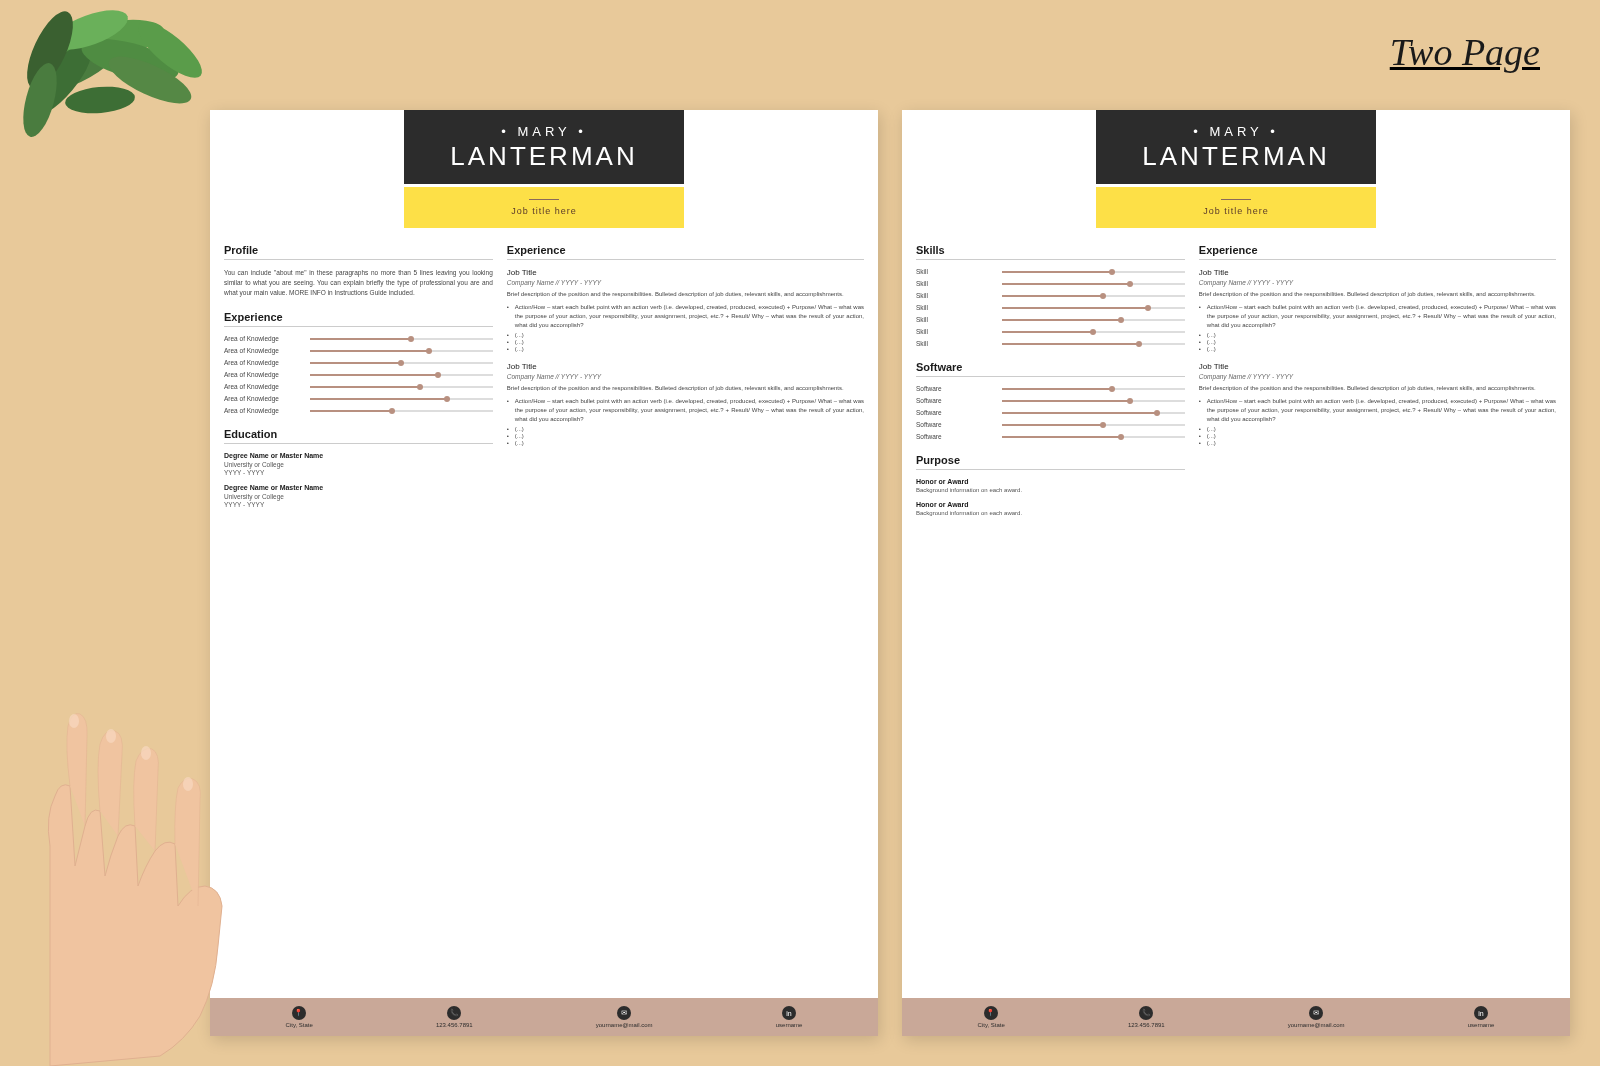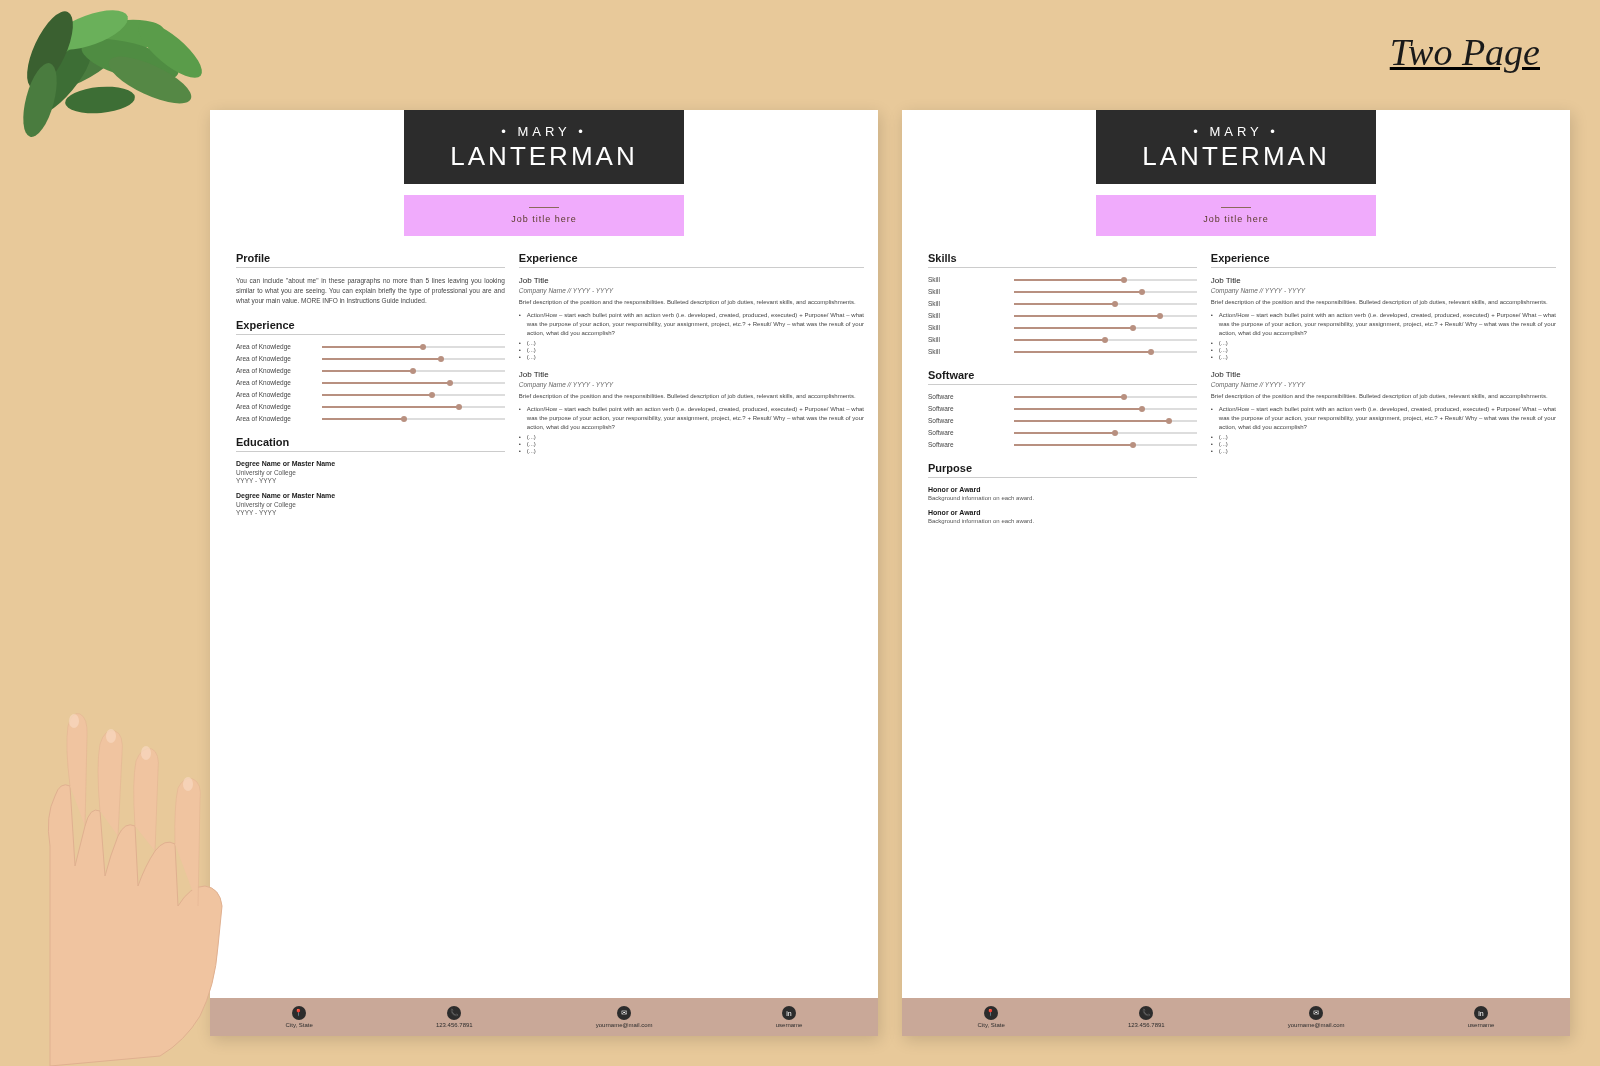--- a/index.html
+++ b/index.html
@@ -83,40 +83,40 @@
       flex-direction: column;
       align-items: center;
       padding-bottom: 0;
     }
 
     .header-name-block {
       background: #2c2c2c;
       width: 280px;
       padding: 14px 20px 12px;
       text-align: center;
-      margin-bottom: 11px;
+      margin-bottom: 3px;
     }
 
     .header-dots-name {
       color: #ffffff;
       font-size: 13px;
       letter-spacing: 4px;
       font-weight: normal;
       margin-bottom: 2px;
     }
 
     .header-lastname {
       color: #ffffff;
       font-size: 26px;
       font-weight: 400;
       letter-spacing: 3px;
     }
 
     .header-title-block {
-      background: #f0abfc;
+      background: #fde047;
       width: 280px;
       padding: 8px 20px 12px;
       text-align: center;
     }
 
     .header-divider {
       width: 30px;
       height: 1px;
       background: #8a6a5a;
       margin: 4px auto 6px;
@@ -132,21 +132,20 @@
     .resume-body {
       display: flex;
       flex: 1;
       padding: 16px 14px 0;
       gap: 14px;
     }
 
     .left-col {
       width: 42%;
       flex-shrink: 0;
-      margin-left: 12px;
     }
 
     .right-col {
       flex: 1;
     }
 
     
     .section-title {
       font-size: 11px;
       font-weight: 900;

